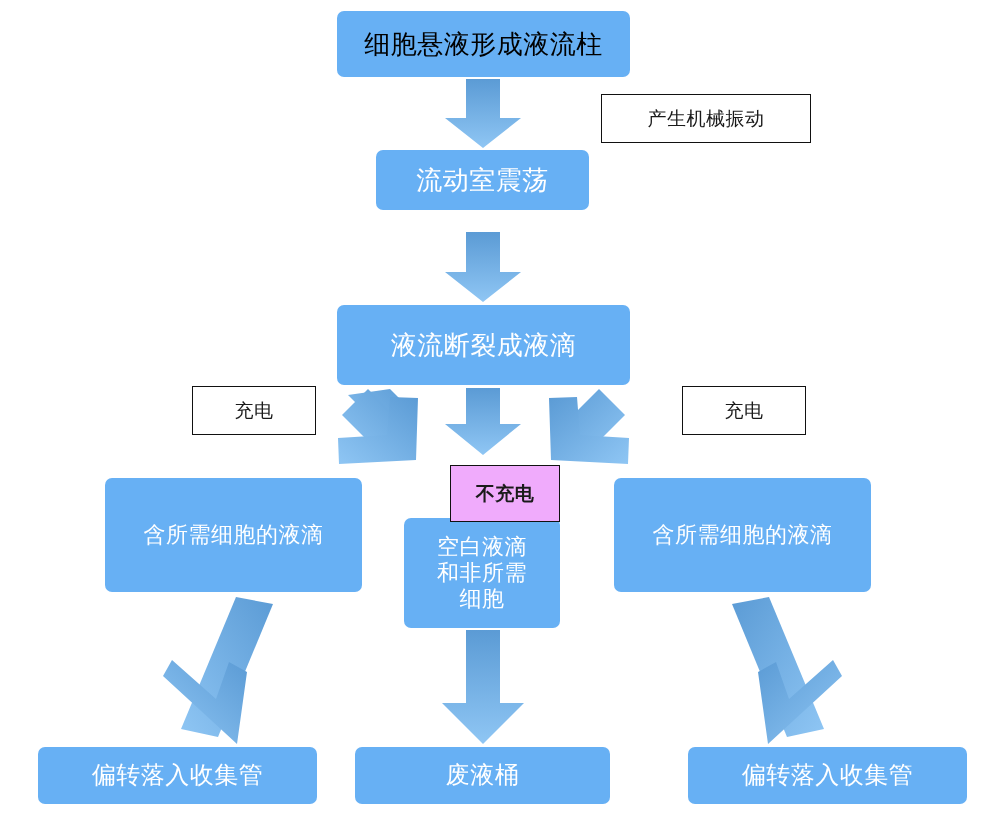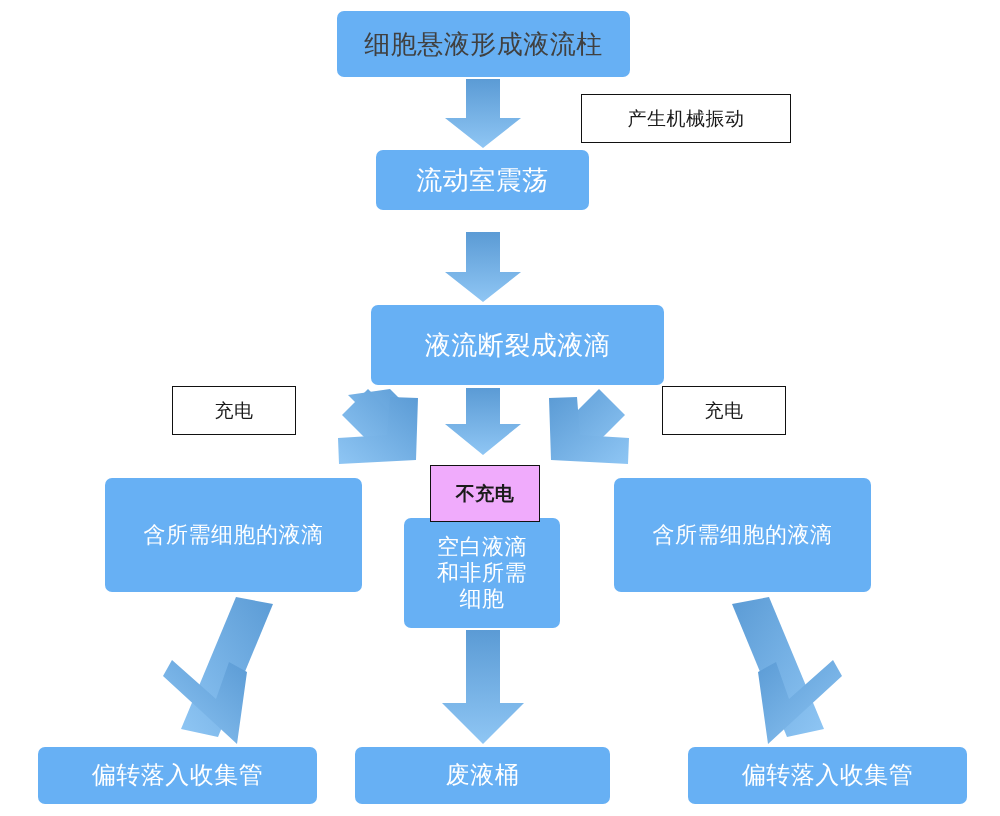--- a/index.html
+++ b/index.html
@@ -39,20 +39,21 @@
     background: #ffffff;
     border: 1.6px solid #111111;
     color: #1a1a1a;
     display: flex;
     align-items: center;
     justify-content: center;
     text-align: center;
     letter-spacing: 0.5px;
     white-space: pre-line;
     user-select: none;
+    margin-left: 20px;
   }
   #arrow-layer {
     position: absolute;
     left: 0;
     top: 0;
     width: 1000px;
     height: 816px;
     pointer-events: none;
   }
 </style>
@@ -92,23 +93,23 @@
 
     <polygon fill="url(#gradDL)" points="236,597 273,604 218,737 181,729"></polygon>
     <polygon fill="url(#gradDL)" points="247,672 237,744 163,676 172,660 216,699 229,662"></polygon>
 
     <polygon fill="url(#gradV)" points="466,630 500,630 500,703 524,703 483,744 442,703 466,703"></polygon>
 
     <polygon fill="url(#gradDR)" points="769,597 732,604 787,737 824,729"></polygon>
     <polygon fill="url(#gradDR)" points="758,672 768,744 842,676 833,660 789,699 776,662"></polygon>
   </svg>
 
-  <div class="node" style="left: 337px; top: 11px; width: 293px; height: 66px; font-size: 26px; background: rgb(103, 176, 244); color: #404040;">细胞悬液形成液流柱</div>
+  <div class="node" style="left: 337px; top: 11px; width: 293px; height: 66px; font-size: 26px; background: rgb(103, 176, 244); color: #000000;">细胞悬液形成液流柱</div>
   <div class="node" style="left: 376px; top: 150px; width: 213px; height: 60px; font-size: 26px; background: rgb(103, 176, 244); color: rgb(255, 255, 255);">流动室震荡</div>
-  <div class="node" style="left: 337px; top: 305px; width: 293px; height: 80px; font-size: 26px; background: rgb(103, 176, 244); color: rgb(255, 255, 255); margin-left: 34px;">液流断裂成液滴</div>
+  <div class="node" style="left: 337px; top: 305px; width: 293px; height: 80px; font-size: 26px; background: rgb(103, 176, 244); color: rgb(255, 255, 255);">液流断裂成液滴</div>
   <div class="node" style="left: 105px; top: 478px; width: 257px; height: 114px; font-size: 22px; background: rgb(103, 176, 244); color: rgb(255, 255, 255);">含所需细胞的液滴</div>
   <div class="node" style="left: 404px; top: 518px; width: 156px; height: 110px; font-size: 22px; background: rgb(103, 176, 244); color: rgb(255, 255, 255);">空白液滴
 和非所需
 细胞</div>
   <div class="node" style="left: 614px; top: 478px; width: 257px; height: 114px; font-size: 22px; background: rgb(103, 176, 244); color: rgb(255, 255, 255);">含所需细胞的液滴</div>
   <div class="node" style="left: 38px; top: 747px; width: 279px; height: 57px; font-size: 24px; background: rgb(103, 176, 244); color: rgb(255, 255, 255);">偏转落入收集管</div>
   <div class="node" style="left: 355px; top: 747px; width: 255px; height: 57px; font-size: 24px; background: rgb(103, 176, 244); color: rgb(255, 255, 255);">废液桶</div>
   <div class="node" style="left: 688px; top: 747px; width: 279px; height: 57px; font-size: 24px; background: rgb(103, 176, 244); color: rgb(255, 255, 255);">偏转落入收集管</div>
 
   <div class="note" style="left: 581px; top: 94px; width: 210px; height: 49px; font-size: 19px; background: rgb(255, 255, 255); border-color: rgb(17, 17, 17);">产生机械振动</div>

